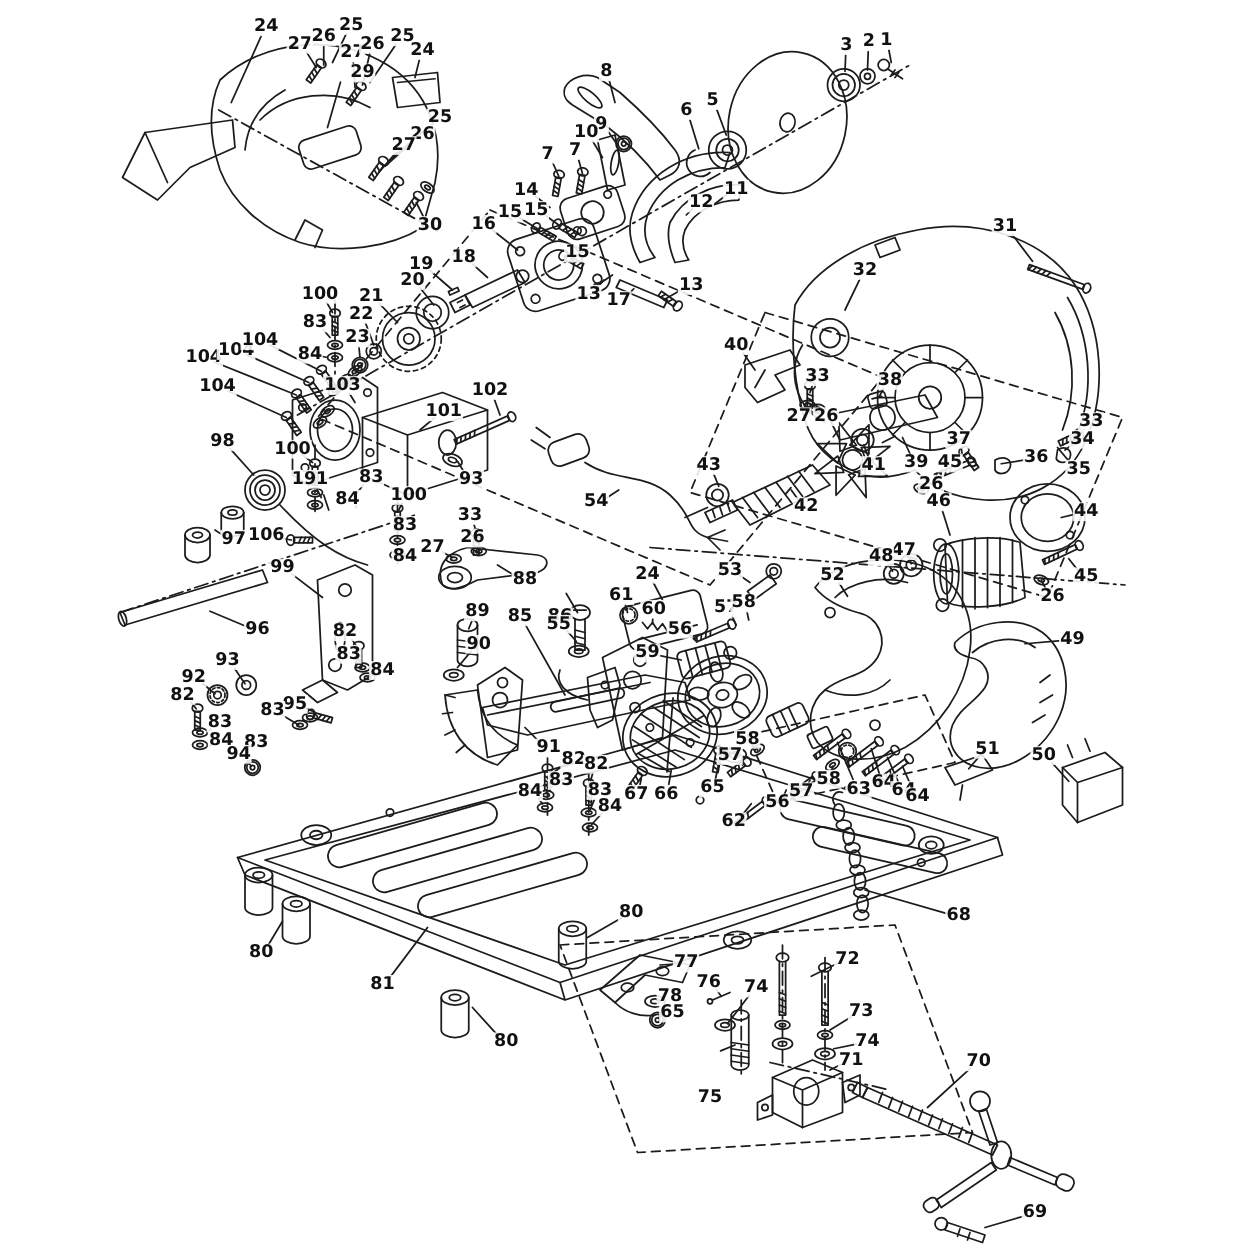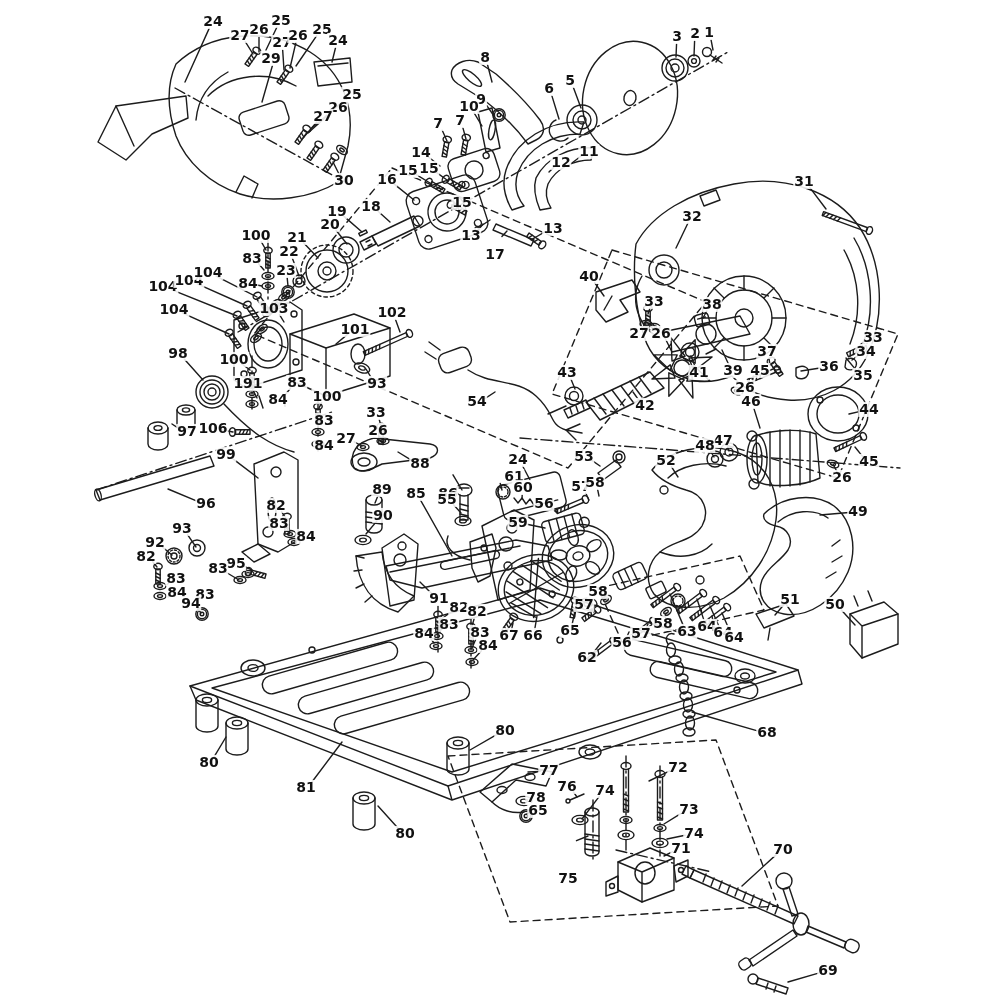--- a/index.html
+++ b/index.html
@@ -816,21 +816,21 @@
 
 <div id="labels-layer">
       <span class="callout" style="left: 213px; top: 22px;">24</span>
       <span class="callout" style="left: 240px; top: 36px;">27</span>
       <span class="callout" style="left: 259px; top: 30px;">26</span>
       <span class="callout" style="left: 281px; top: 21px;">25</span>
       <span class="callout" style="left: 282px; top: 43px;">27</span>
       <span class="callout" style="left: 298px; top: 36px;">26</span>
       <span class="callout" style="left: 322px; top: 30px;">25</span>
       <span class="callout" style="left: 338px; top: 41px;">24</span>
-      <span class="callout" style="left: 271px; top: 59px;">29</span>
+      <span class="callout" style="left: 290px; top: 59px;">29</span>
       <span class="callout" style="left: 352px; top: 95px;">25</span>
       <span class="callout" style="left: 338px; top: 108px;">26</span>
       <span class="callout" style="left: 323px; top: 117px;">27</span>
       <span class="callout" style="left: 344px; top: 181px;">30</span>
       <span class="callout" style="left: 485px; top: 58px;">8</span>
       <span class="callout" style="left: 481px; top: 100px;">9</span>
       <span class="callout" style="left: 469px; top: 107px;">10</span>
       <span class="callout" style="left: 438px; top: 124px;">7</span>
       <span class="callout" style="left: 460px; top: 121px;">7</span>
       <span class="callout" style="left: 549px; top: 89px;">6</span>
@@ -845,21 +845,21 @@
       <span class="callout" style="left: 429px; top: 169px;">15</span>
       <span class="callout" style="left: 462px; top: 203px;">15</span>
       <span class="callout" style="left: 387px; top: 180px;">16</span>
       <span class="callout" style="left: 371px; top: 207px;">18</span>
       <span class="callout" style="left: 337px; top: 212px;">19</span>
       <span class="callout" style="left: 330px; top: 225px;">20</span>
       <span class="callout" style="left: 297px; top: 238px;">21</span>
       <span class="callout" style="left: 289px; top: 252px;">22</span>
       <span class="callout" style="left: 286px; top: 271px;">23</span>
       <span class="callout" style="left: 471px; top: 236px;">13</span>
-      <span class="callout" style="left: 495px; top: 255px;">17</span>
+      <span class="callout" style="left: 495px; top: 241px;">17</span>
       <span class="callout" style="left: 553px; top: 229px;">13</span>
       <span class="callout" style="left: 804px; top: 182px;">31</span>
       <span class="callout" style="left: 692px; top: 217px;">32</span>
       <span class="callout" style="left: 589px; top: 277px;">40</span>
       <span class="callout" style="left: 654px; top: 302px;">33</span>
       <span class="callout" style="left: 639px; top: 334px;">27</span>
       <span class="callout" style="left: 661px; top: 334px;">26</span>
       <span class="callout" style="left: 712px; top: 305px;">38</span>
       <span class="callout" style="left: 733px; top: 371px;">39</span>
       <span class="callout" style="left: 699px; top: 373px;">41</span>
@@ -876,21 +876,21 @@
       <span class="callout" style="left: 477px; top: 402px;">54</span>
       <span class="callout" style="left: 869px; top: 410px;">44</span>
       <span class="callout" style="left: 869px; top: 462px;">45</span>
       <span class="callout" style="left: 842px; top: 478px;">26</span>
       <span class="callout" style="left: 723px; top: 441px;">47</span>
       <span class="callout" style="left: 705px; top: 446px;">48</span>
       <span class="callout" style="left: 858px; top: 512px;">49</span>
       <span class="callout" style="left: 666px; top: 461px;">52</span>
       <span class="callout" style="left: 584px; top: 457px;">53</span>
       <span class="callout" style="left: 518px; top: 460px;">24</span>
-      <span class="callout" style="left: 514px; top: 477px;">61</span>
+      <span class="callout" style="left: 497px; top: 477px;">61</span>
       <span class="callout" style="left: 523px; top: 488px;">60</span>
       <span class="callout" style="left: 544px; top: 504px;">56</span>
       <span class="callout" style="left: 581px; top: 487px;">57</span>
       <span class="callout" style="left: 595px; top: 483px;">58</span>
       <span class="callout" style="left: 518px; top: 523px;">59</span>
       <span class="callout" style="left: 835px; top: 605px;">50</span>
       <span class="callout" style="left: 790px; top: 600px;">51</span>
       <span class="callout" style="left: 570px; top: 631px;">65</span>
       <span class="callout" style="left: 533px; top: 636px;">66</span>
       <span class="callout" style="left: 509px; top: 636px;">67</span>

